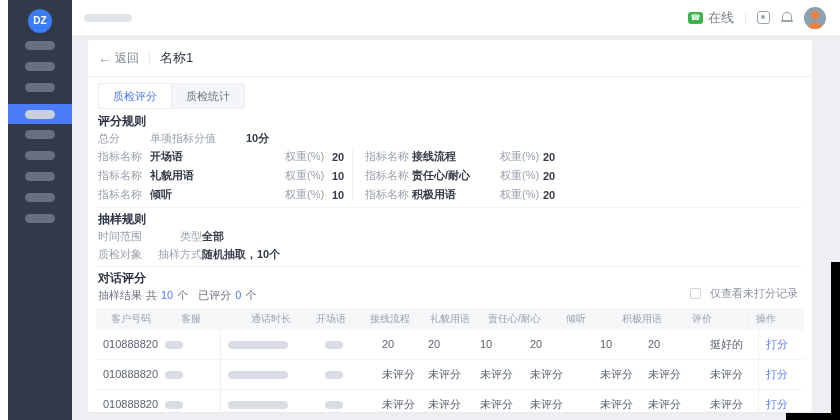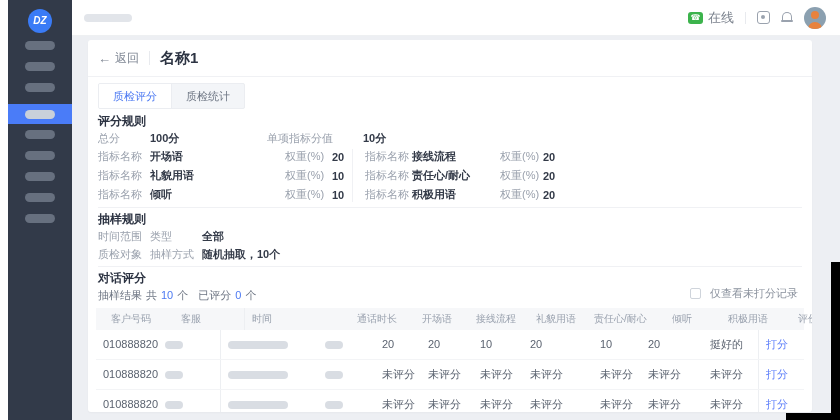--- a/index.html
+++ b/index.html
@@ -2,21 +2,21 @@
 <html><head>
 <meta charset="utf-8">
 <style>
   html,body{margin:0;padding:0;}
   body{width:840px;height:420px;overflow:hidden;background:#fff;font-family:"Liberation Sans",sans-serif;}
   .stage{position:relative;width:840px;height:420px;background:#fff;overflow:hidden;}
 
   
   .sidebar{position:absolute;left:8px;top:0;width:64px;height:420px;background:#323a49;}
   .logo{width:24px;height:24px;border-radius:50%;background:#3a7bf6;color:#fff;font-weight:bold;
-        font-style:italic;font-size:10px;line-height:24px;text-align:center;margin:9px auto 0;}
+        font-size:10px;line-height:24px;text-align:center;margin:9px auto 0;}
   #nav{margin-top:8px;}
   .nav-item{width:30px;height:9px;margin:0 auto 12px;cursor:pointer;}
   .nav-pill{display:block;width:30px;height:9px;border-radius:5px;background:#67707f;}
   .nav-item.active{width:64px;height:20px;margin:0 0 6px;background:#4a7cf8;display:flex;align-items:center;justify-content:center;}
   .nav-item.active .nav-pill{background:#c9d0da;}
 
   
   .topbar{position:absolute;left:72px;top:0;width:768px;height:36px;background:#fff;border-bottom:1px solid #eef0f2;
           display:flex;align-items:center;padding:0 14px 0 12px;box-sizing:border-box;}
   .tb-pill{width:48px;height:8px;border-radius:4px;background:#e2e5ea;}
@@ -37,32 +37,32 @@
   .avatar::after{content:"";position:absolute;left:4px;bottom:-1px;width:14px;height:8px;border-radius:7px 7px 0 0;background:#e8823d;}
 
   
   .content{position:absolute;left:72px;top:36px;width:768px;height:384px;background:#edeff3;}
   .card{position:absolute;left:16px;top:4px;width:724px;height:372px;background:#fff;border-radius:3px;
         overflow:hidden;box-sizing:border-box;box-shadow:0 1px 2px rgba(0,0,0,.03);}
   .card-head{height:37px;border-bottom:1px solid #f0f1f4;display:flex;align-items:center;padding:0 10px;gap:10px;box-sizing:border-box;}
   .back{display:flex;align-items:center;gap:4px;color:#7e8693;font-size:12px;text-decoration:none;cursor:pointer;}
   .back .arrow{font-size:13px;line-height:1;}
   .head-divider{width:1px;height:14px;background:#e8eaee;}
-  .page-title{margin:0;font-size:15px;font-weight:700;color:#2d3443;}
+  .page-title{margin:0;font-size:13px;font-weight:400;color:#2d3443;}
 
   .tabs{margin:6px 10px 4px;display:inline-flex;background:#f3f5f8;border:1px solid #ebedf1;border-radius:2px;overflow:hidden;}
   .tab{padding:0 14px;height:24px;line-height:24px;font-size:11px;color:#6d7583;cursor:pointer;}
   .tab.active{background:#fff;color:#4c79f2;border-right:1px solid #ebedf1;}
 
   .sec-title{margin:0;height:16px;line-height:16px;padding:0 10px;font-size:12px;font-weight:bold;color:#2c3342;}
   .kv-row{display:flex;align-items:center;height:18px;padding:0 10px;font-size:11px;}
   .k{color:#9aa1ad;flex:none;}
   .v{color:#333a48;font-weight:600;flex:none;}
   .k1{width:52px;}.v1{width:117px;}.k2{width:96px;}
-  .sampling .k2{width:52px;}.sampling .v1{width:183px;}
+  .sampling .k2{width:52px;text-align:right;}.sampling .v1{width:183px;}
 
   .ind-grid{display:flex;padding:0 10px;}
   .ind-col{display:flex;flex-direction:column;}
   .ind-col.left{width:254px;}
   .ind-divider{width:1px;background:#f0f1f4;margin:2px 0;}
   .ind-col.right{flex:1;padding-left:12px;}
   .ind-row{display:flex;align-items:center;height:19px;font-size:11px;}
   .lk{width:52px;}.lname{width:135px;}.lwk{width:47px;}
   .rk{width:47px;}.rname{width:88px;}.rwk{width:43px;}
 
@@ -164,21 +164,20 @@
 
       <div class="tabs" id="tabs">
           <div class="tab active">质检评分</div>
           <div class="tab">质检统计</div>
         </div>
 
       <h2 class="sec-title">评分规则</h2>
 
       <div class="kv-row">
         <span class="k k1">总分</span>
-        <span class="v v1">100分</span>
         <span class="k k2">单项指标分值</span>
         <span class="v">10分</span>
       </div>
 
       <div class="ind-grid">
         <div class="ind-col left" id="ind-left">
             <div class="ind-row">
               <span class="k lk">指标名称</span>
               <span class="v lname">开场语</span>
               <span class="k lwk">权重(%)</span>
@@ -251,21 +250,20 @@
         <label class="filter">
           <span class="checkbox"></span>
           <span>仅查看未打分记录</span>
         </label>
       </div>
 
       <div class="table">
         <div class="t-head" id="thead">
             <span class="tc c0">客户号码</span>
             <span class="tc c1">客服</span>
-            <span class="tc c2">时间</span>
             <span class="tc c3">通话时长</span>
             <span class="tc c4">开场语</span>
             <span class="tc c5">接线流程</span>
             <span class="tc c6">礼貌用语</span>
             <span class="tc c7">责任心/耐心</span>
             <span class="tc c8">倾听</span>
             <span class="tc c9">积极用语</span>
             <span class="tc c10">评价</span>
             <span class="tc c11">操作</span>
           </div>

